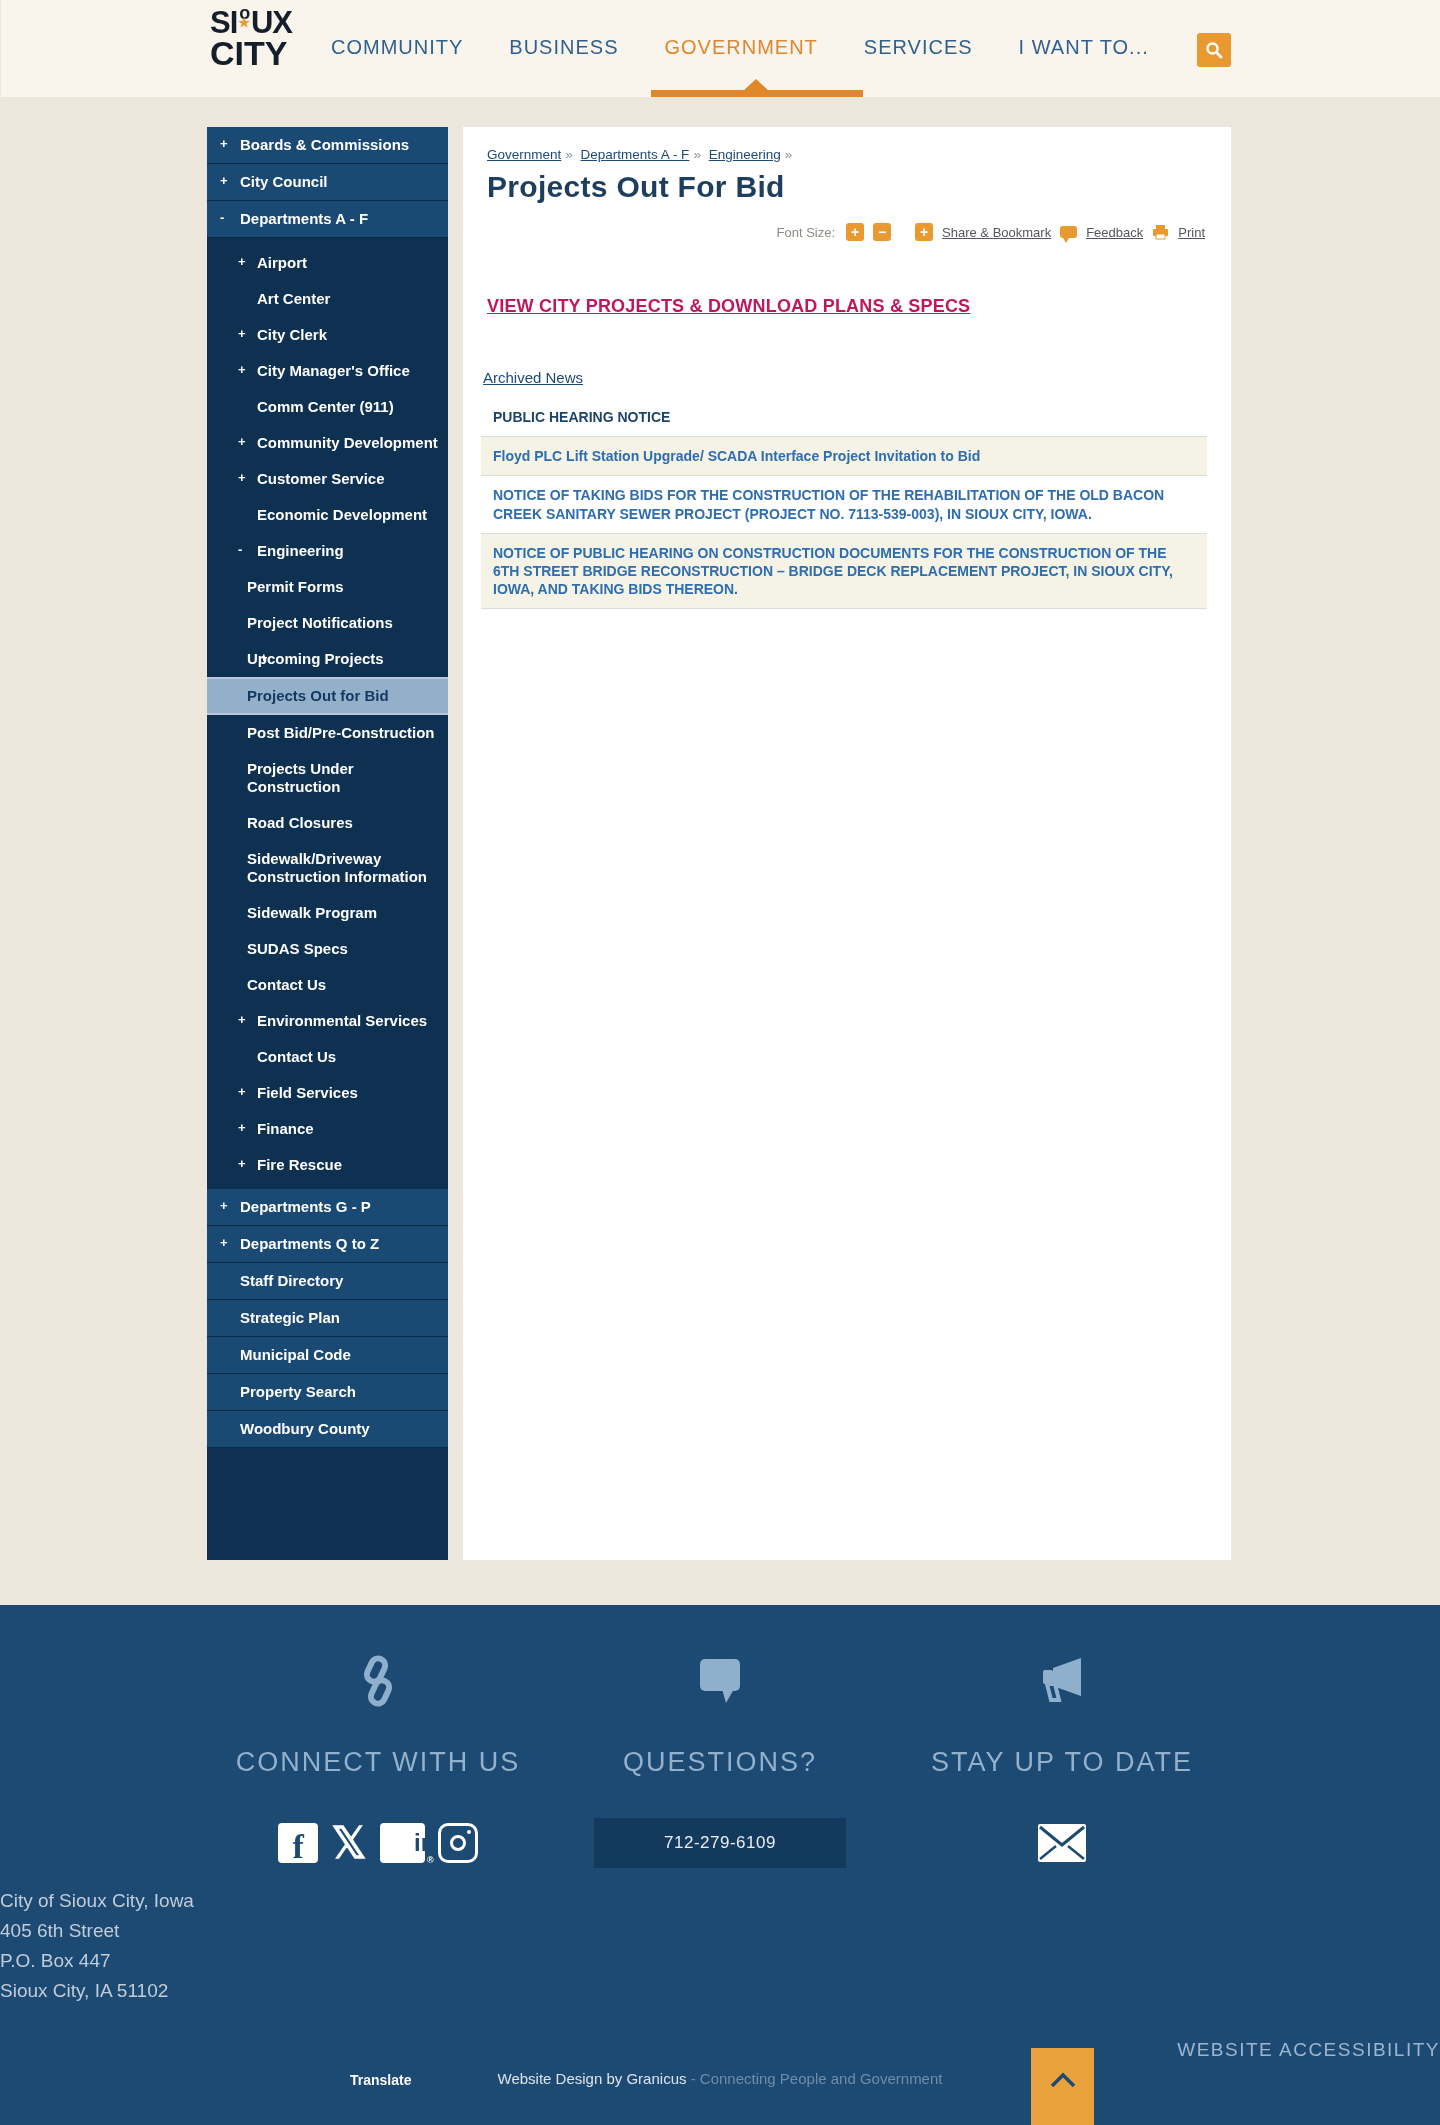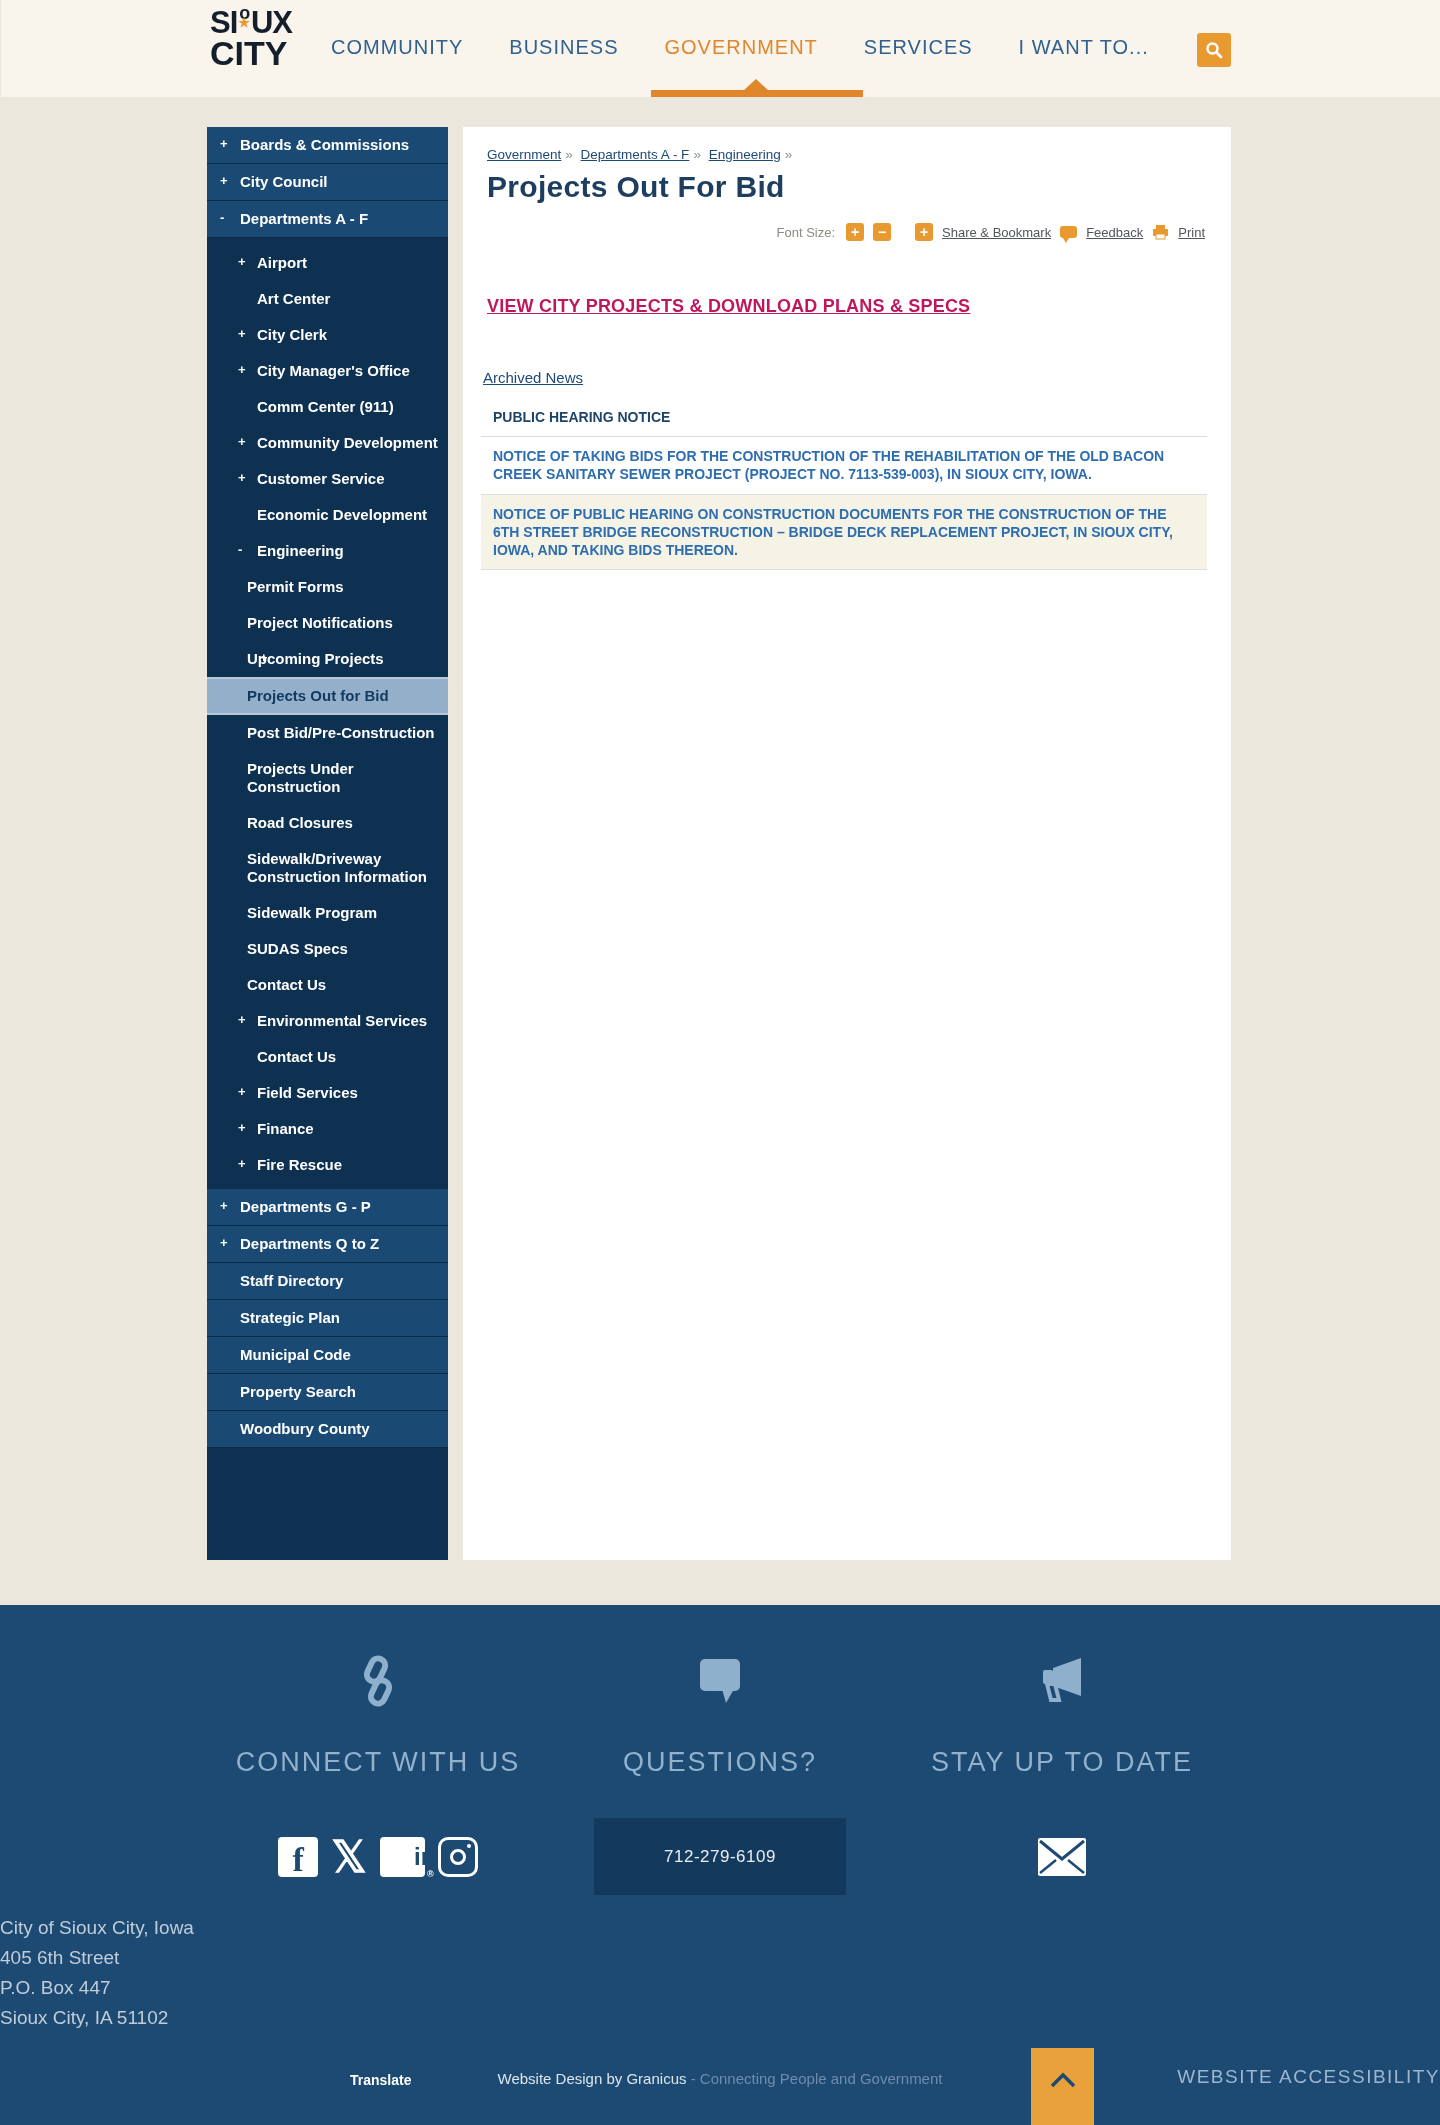--- a/index.html
+++ b/index.html
@@ -61,21 +61,21 @@
   .f-cell { width:342px; display:flex; justify-content:center; align-items:center; }
   .social { display:flex; gap:13px; align-items:center; }
   .soc-sq { width:40px; height:40px; background:#fff; border-radius:4px; color:#1c4a72; display:flex; align-items:flex-end; justify-content:center; font-weight:800; cursor:pointer; }
   .soc-f { font-size:34px; font-family:"Liberation Serif", serif; line-height:0.95; }
   .soc-x { color:#fff; font-size:44px; font-weight:800; cursor:pointer; line-height:1; }
   .soc-in { align-items:center; font-size:24px; position:relative;padding-left:45px; }
   .soc-reg { position:absolute; right:-9px; bottom:-2px; font-size:9px; color:#fff; }
   .soc-ig { width:40px; height:40px; border:3px solid #fff; border-radius:10px; position:relative; cursor:pointer; }
   .soc-ig .lens { position:absolute; left:50%; top:50%; width:16px; height:16px; border:3px solid #fff; border-radius:50%; transform:translate(-50%,-50%); }
   .soc-ig .dot { position:absolute; right:4px; top:4px; width:4px; height:4px; background:#fff; border-radius:50%; }
-  .phone-btn { width:252px; height:77px; background:#133a5d; display:flex; align-items:center; justify-content:center; color:#e8edf2; font-size:17px; letter-spacing:0.5px; cursor:pointer; }
+  .phone-btn { width:252px; height:50px; background:#133a5d; display:flex; align-items:center; justify-content:center; color:#e8edf2; font-size:17px; letter-spacing:0.5px; cursor:pointer; }
   .f-address { margin-top:18px; text-align:left; color:#c0ccd9; font-size:19px; line-height:1.58; }
   .f-access { margin-top:33px; text-align:right; color:#9cb6d0; font-size:19px; letter-spacing:1.5px; cursor:pointer; }
   .f-translate { position:absolute; left:350px; top:467px; color:#fff; font-size:14px; font-weight:700; cursor:pointer; }
   .f-credit { position:absolute; left:0; top:465px; width:1440px; text-align:center; font-size:15px; }
   .f-credit .credit { color:#dce4ec; cursor:pointer; }
   .f-credit .tagline { color:#708cab; }
   .scroll-top { position:absolute; left:1031px; top:2048px; width:63px; height:77px; background:#e9a23b; display:flex; align-items:flex-start; justify-content:center; padding-top:24px; cursor:pointer; }
 </style>
 </head>
 <body>
@@ -174,20 +174,21 @@
           <rect x="4" y="10" width="9" height="5" fill="#fff" stroke="#e8992f"></rect>
         </svg>
       <span class="tool-link">Print</span>
     </div>
 
     <a class="view-link">VIEW CITY PROJECTS &amp; DOWNLOAD PLANS &amp; SPECS</a>
     <a class="archived-link">Archived News</a>
 
     <div class="notices">
       <div class="notice-row first">PUBLIC HEARING NOTICE</div>
+      <div class="notice-row alt">Floyd PLC Lift Station Upgrade/ SCADA Interface Project Invitation to Bid</div>
       <div class="notice-row">NOTICE OF TAKING BIDS FOR THE CONSTRUCTION OF THE REHABILITATION OF THE OLD BACON CREEK SANITARY SEWER PROJECT (PROJECT NO. 7113-539-003), IN SIOUX CITY, IOWA.</div>
       <div class="notice-row alt">NOTICE OF PUBLIC HEARING ON CONSTRUCTION DOCUMENTS FOR THE CONSTRUCTION OF THE 6TH STREET BRIDGE RECONSTRUCTION – BRIDGE DECK REPLACEMENT PROJECT, IN SIOUX CITY, IOWA, AND TAKING BIDS THEREON.</div>
     </div>
   </div>
 
   <div class="footer">
     <div class="f-cols">
       <div class="f-col">
         <div class="f-icon">
           <svg width="58" height="58" viewBox="0 0 58 58">

